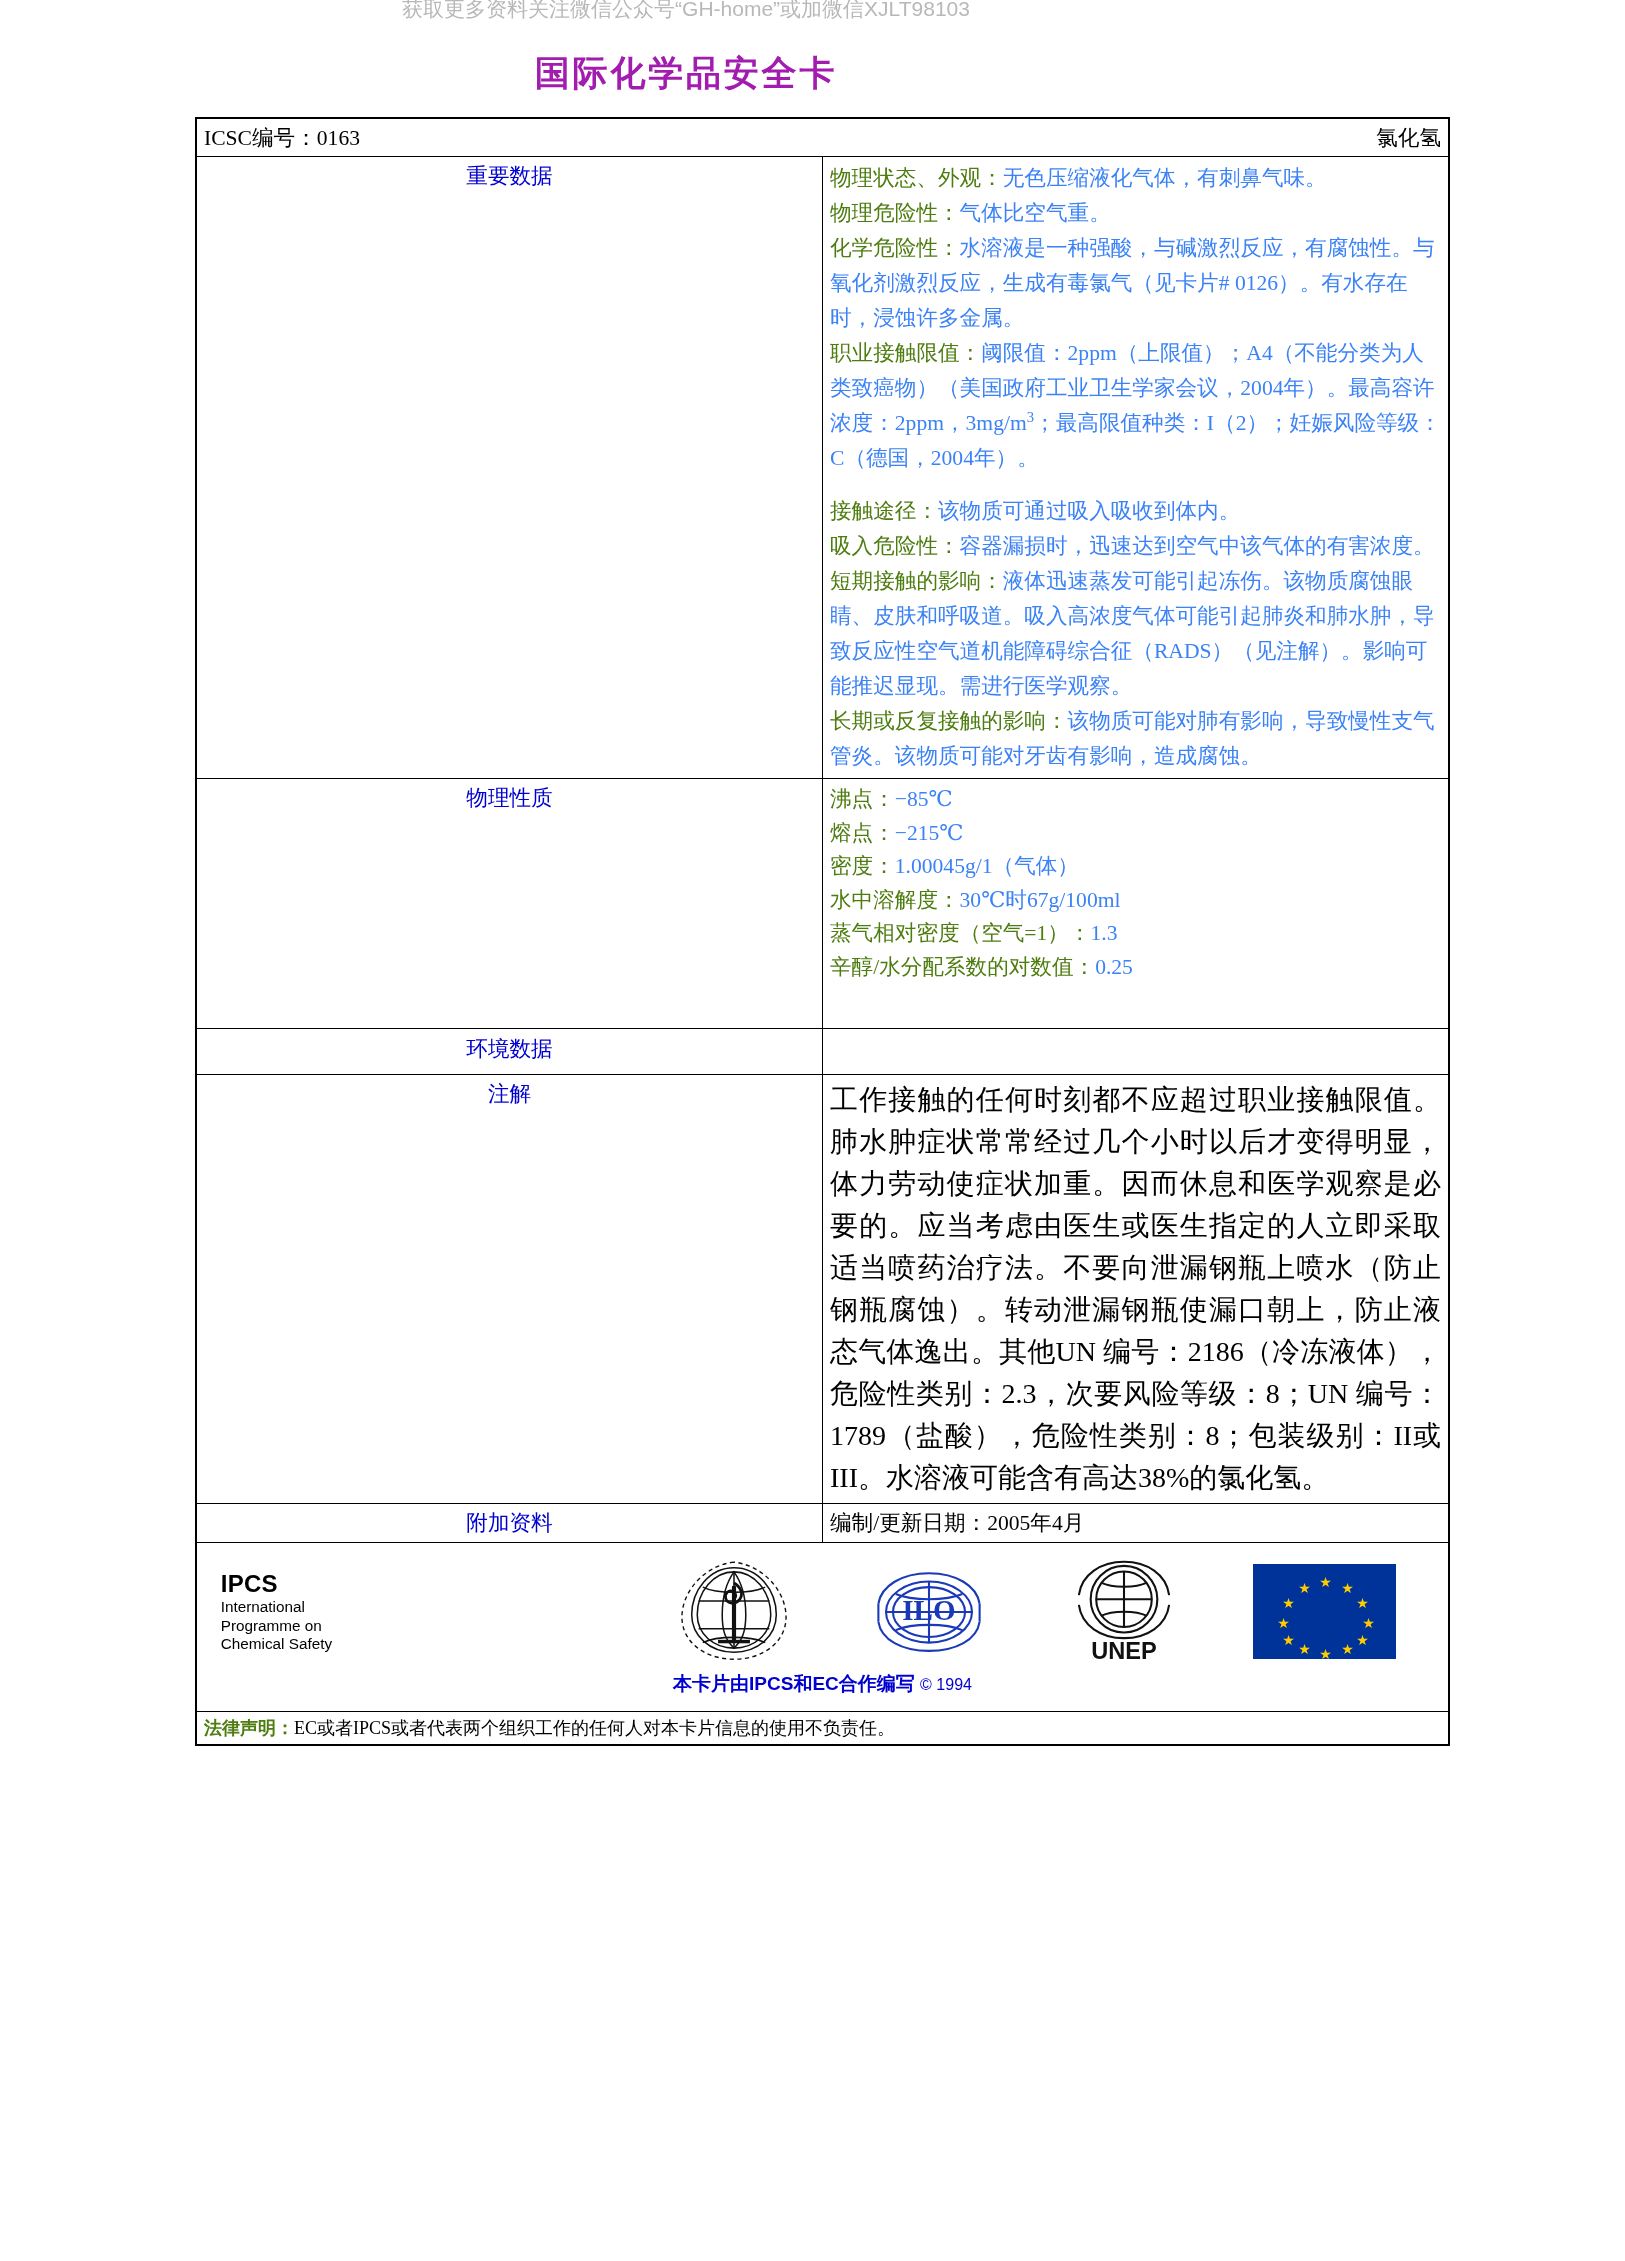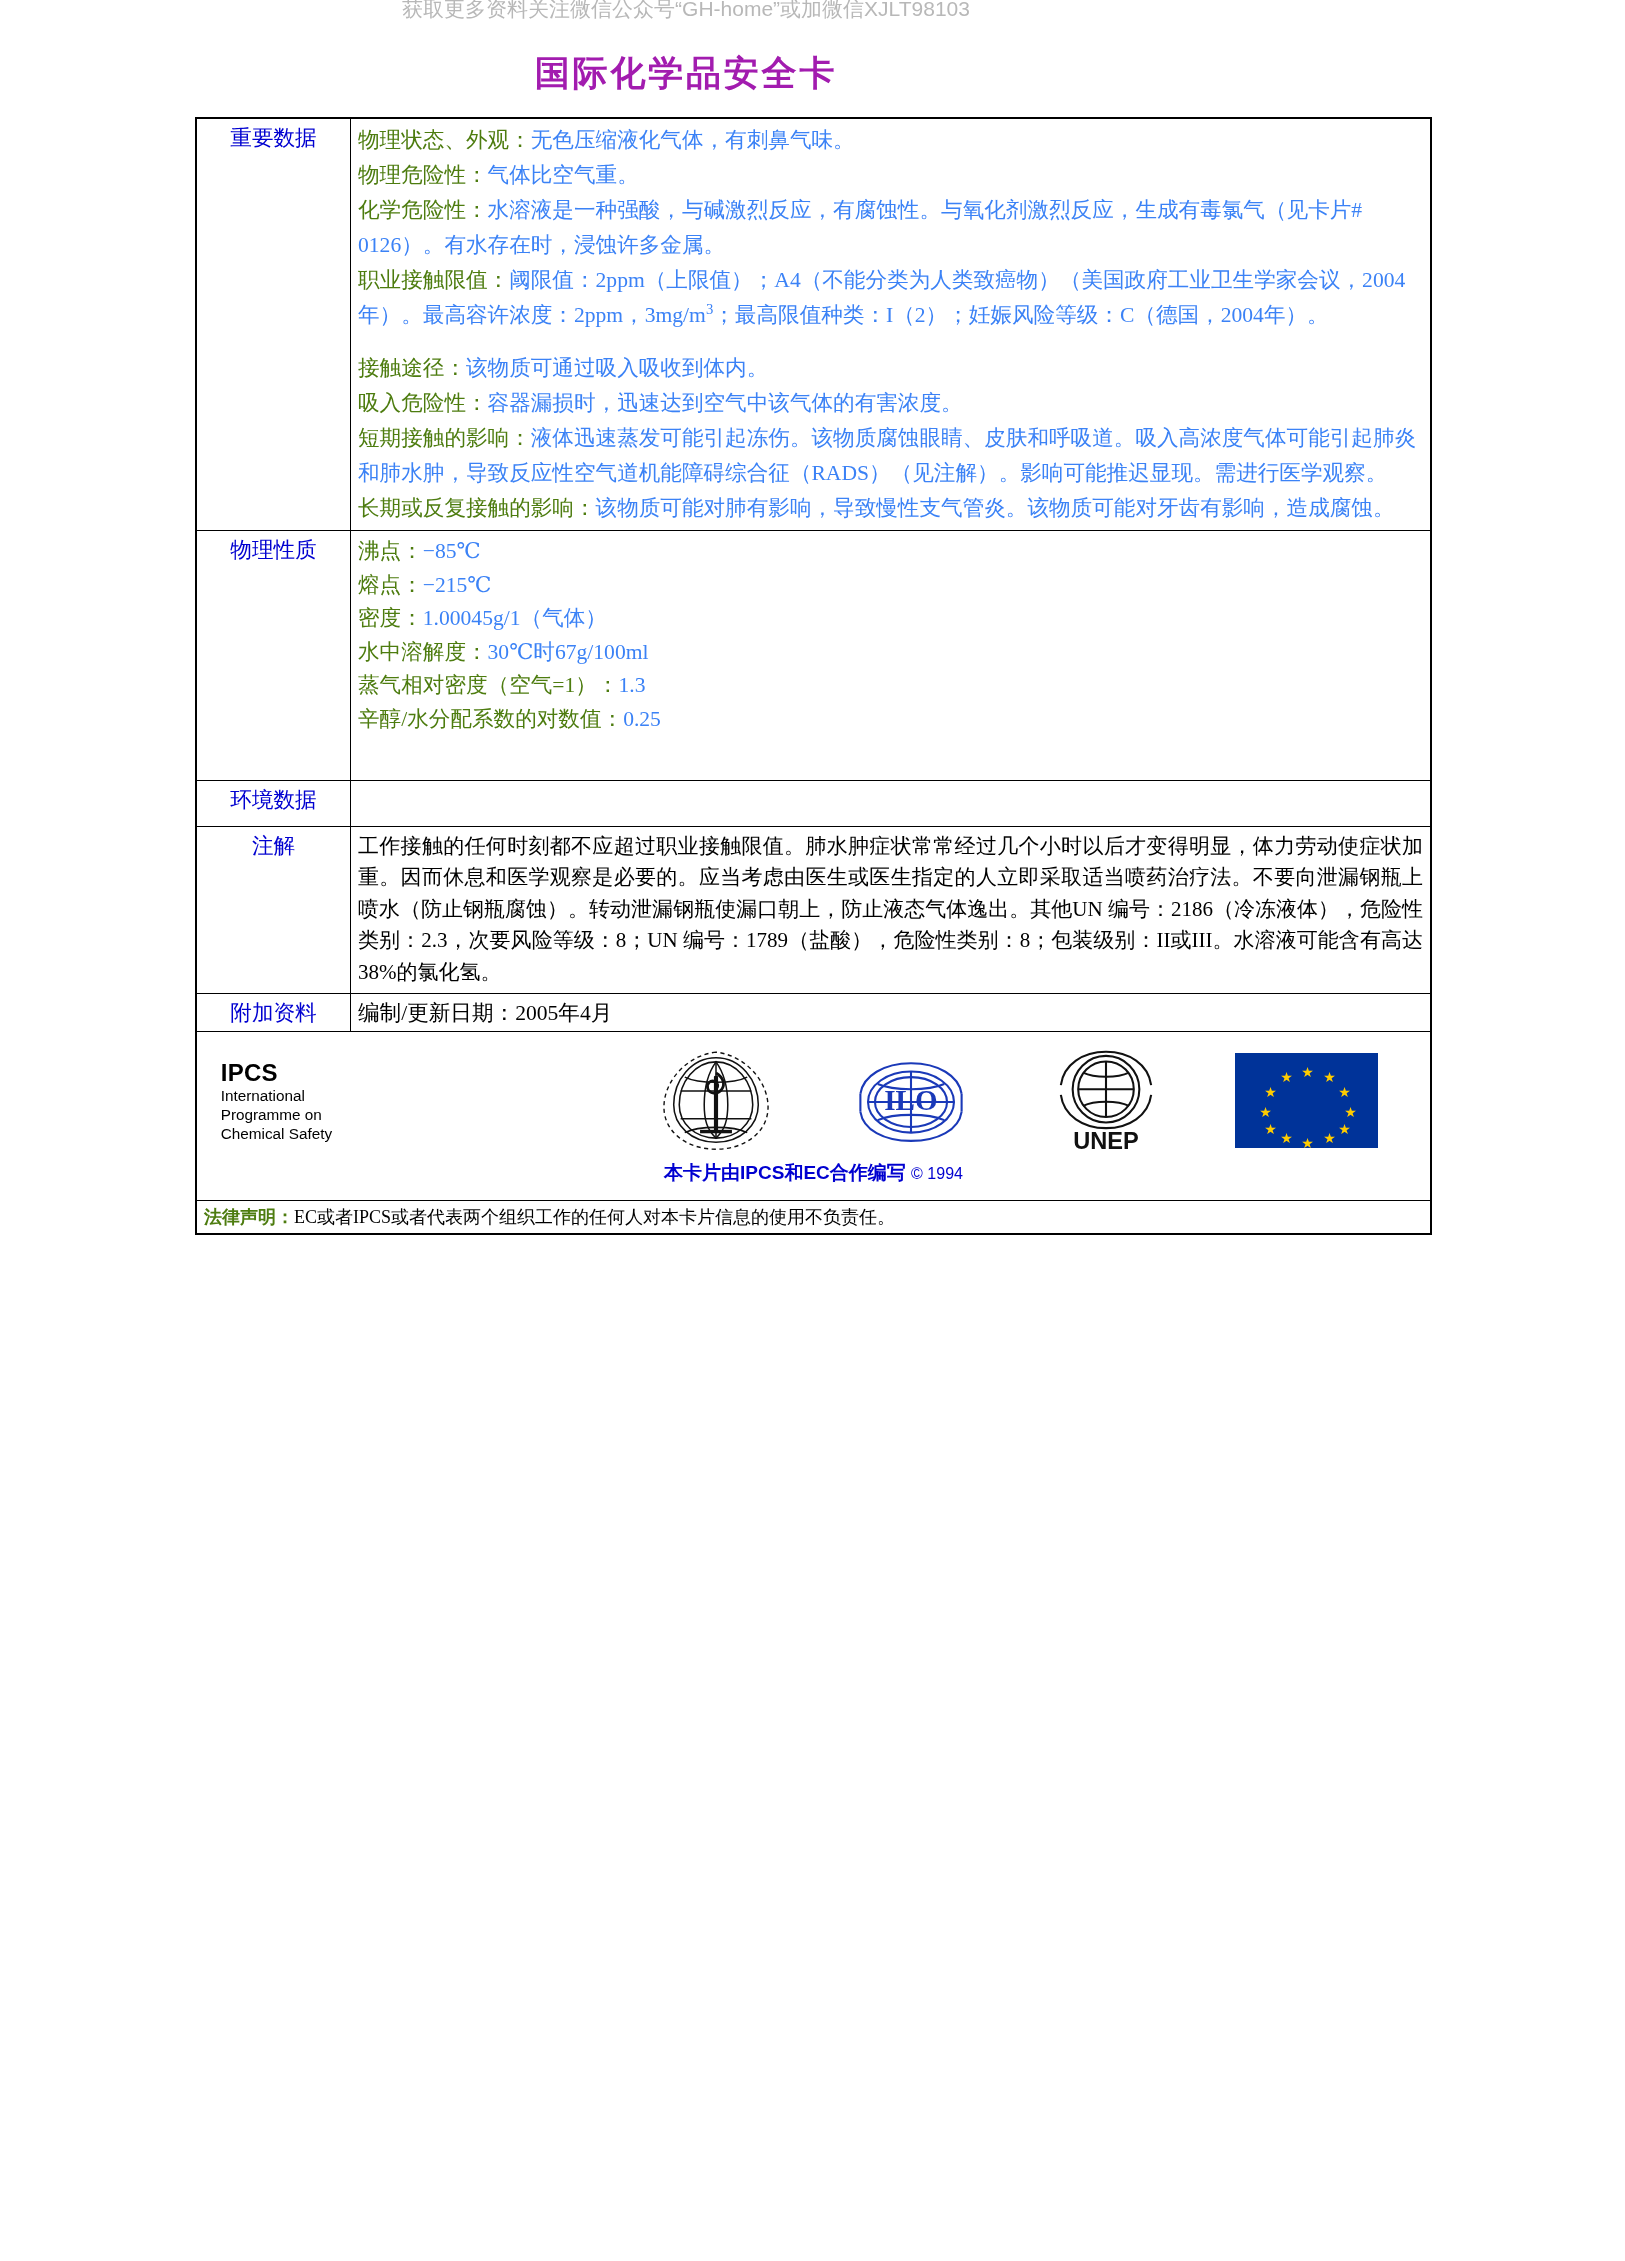--- a/index.html
+++ b/index.html
@@ -91,21 +91,21 @@
     line-height: 1.55;
     font-size: 21.6px;
   }
   .phys-pad {
     height: 40px;
   }
   .env-row td {
     height: 36px;
   }
   .notes-cell {
-    font-size: 21px;
+    font-size: 28px;
     line-height: 1.5;
     text-align: justify;
     border-radius: 15px;
   }
   .addl-cell {
     font-size: 21.6px;
   }
   .footer-cell {
     padding: 0;
   }
@@ -176,20 +176,30 @@
 
 <div class="page">
 
   <div class="top-faded">获取更多资料关注微信公众号“GH-home”或加微信XJLT98103</div>
 
   <div class="doc-title">国际化学品安全卡</div>
 
   <table class="card">
 
     <tbody>
+        <tr class="hdr-row">
+      <td colspan="2" style="width:1237px;">
+        <div style="display:flex; justify-content:space-between; align-items:baseline;">
+          <span class="icsc-no">
+            <span>ICSC编号：</span><span>0163</span>
+          </span>
+          <span class="chem-name">氯化氢</span>
+        </div>
+      </td>
+    </tr>
 
     <tr>
       <td class="label-cell">重要数据</td>
       <td class="content-cell">
         <p class="para"><span class="lbl">物理状态、外观：</span><span class="blk">无色压缩液化气体，有刺鼻气味。</span></p>
         <p class="para"><span class="lbl">物理危险性：</span><span class="blk">气体比空气重。</span></p>
         <p class="para"><span class="lbl">化学危险性：</span><span class="blk">水溶液是一种强酸，与碱激烈反应，有腐蚀性。与氧化剂激烈反应，生成有毒氯气（见卡片# 0126）。有水存在时，浸蚀许多金属。</span></p>
         <p class="para"><span class="lbl">职业接触限值：</span><span class="blk">阈限值：2ppm（上限值）；A4（不能分类为人类致癌物）（美国政府工业卫生学家会议，2004年）。最高容许浓度：2ppm，3mg/m<sup>3</sup>；最高限值种类：I（2）；妊娠风险等级：C（德国，2004年）。</span></p>
         <p class="spacer"></p>
         <p class="para"><span class="lbl">接触途径：</span><span class="blk">该物质可通过吸入吸收到体内。</span></p>

